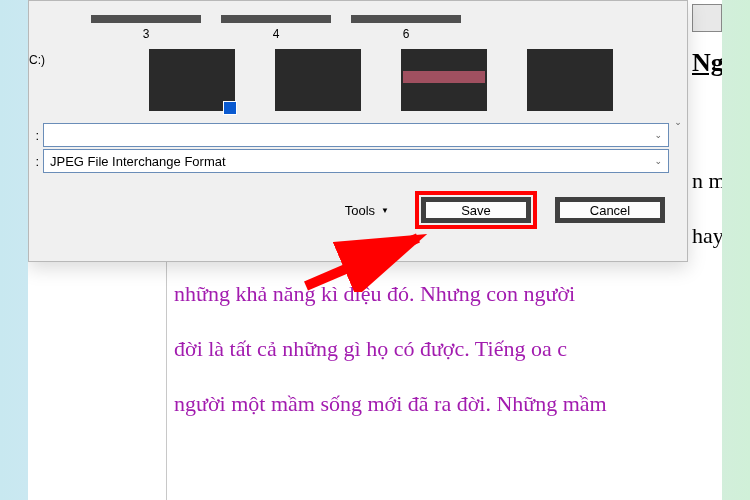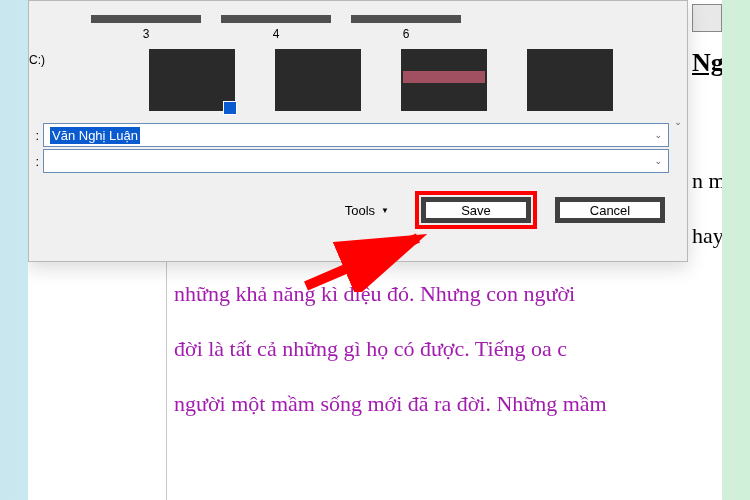--- a/index.html
+++ b/index.html
@@ -281,28 +281,28 @@
       <div class="thumb2"></div>
     </div>
 
     <div class="scroll-col">
       <div class="scroll-btn sb-down">⌄</div>
     </div>
 
     <div class="field-row">
       <div class="field-lbl">:</div>
       <div class="combo sel">
-        <span class="val">Văn Nghị Luận</span>
         <span class="chev">⌄</span>
       </div>
     </div>
 
     <div class="field-row" style="margin-top:2px">
       <div class="field-lbl">:</div>
       <div class="combo">
+        <span>JPEG File Interchange Format</span>
         <span class="chev">⌄</span>
       </div>
     </div>
 
     <div class="btn-row">
       <div class="tools">
         <span>Tools</span>
         <span class="tri">▼</span>
       </div>
       <div class="save-hl">

